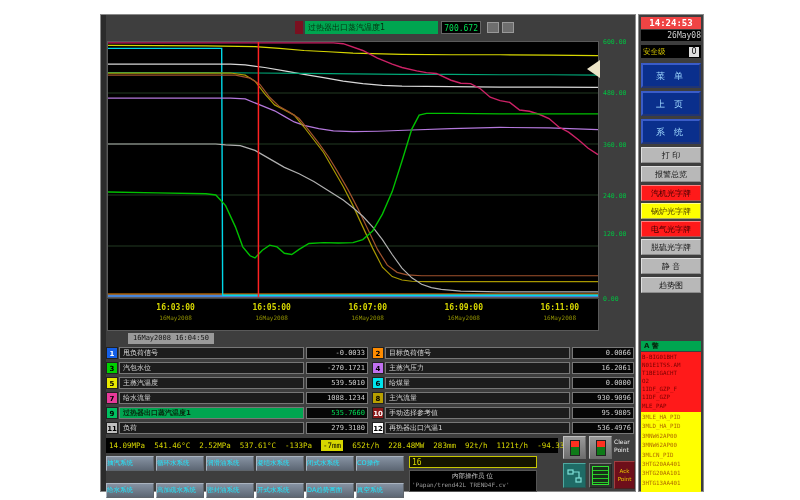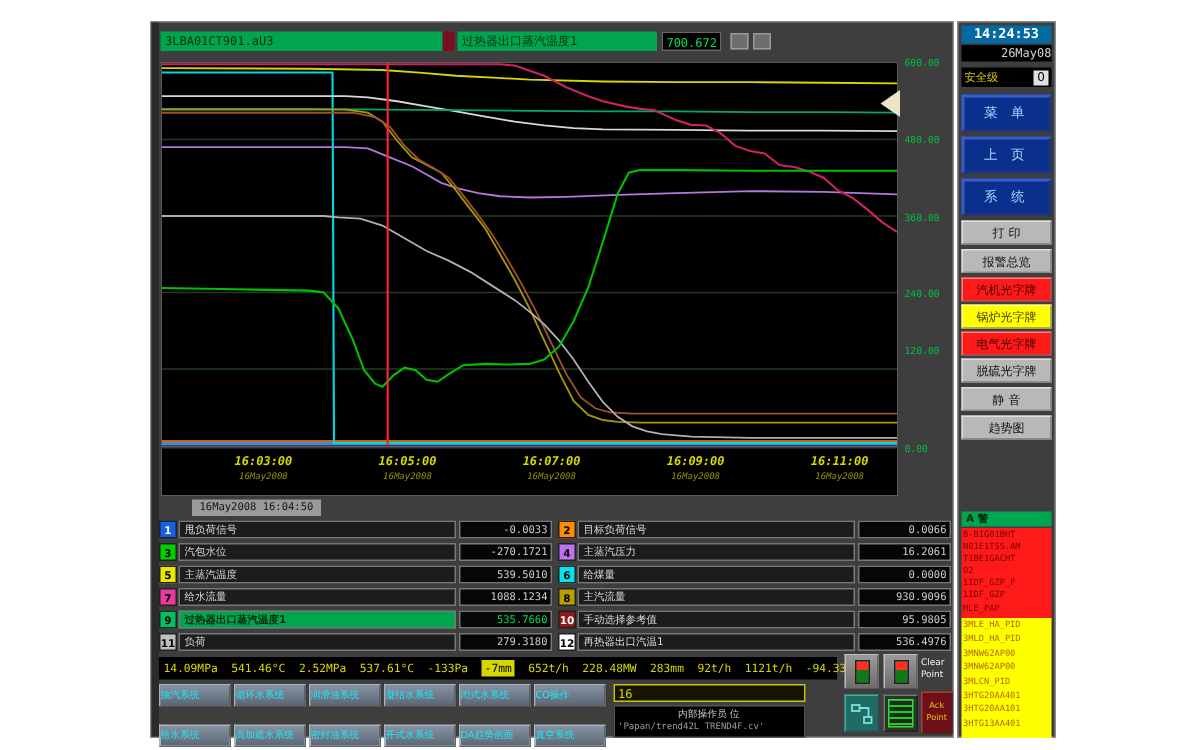--- a/index.html
+++ b/index.html
@@ -21,21 +21,21 @@
   
   .plot{position:absolute;left:6px;top:26px;width:492px;height:257px;background:#000;
     border:1px solid #5a5a5a;box-sizing:border-box;}
   .plot svg{width:100%;height:100%;display:block;}
   .scale{position:absolute;left:499px;top:26px;width:33px;height:264px;}
   .scale-label{position:absolute;left:3px;color:#00c040;font-size:6.5px;font-family:"DejaVu Sans Mono",monospace;}
   .marker{position:absolute;width:0;height:0;border-top:9px solid transparent;border-bottom:9px solid transparent;
     border-right:13px solid #ece4c8;left:486px;}
   .time-axis{position:absolute;left:6px;top:284px;width:492px;height:32px;background:#000;
     border:1px solid #5a5a5a;border-top:none;box-sizing:border-box;}
-  .time-tick{position:absolute;top:4px;transform:translateX(-50%);text-align:center;font-style:italic;}
+  .time-tick{position:absolute;top:4px;transform:translateX(-50%);text-align:center;}
   .tick-time{color:#d6d600;font-size:8px;font-weight:bold;font-family:"DejaVu Sans Mono",monospace;}
   .tick-date{color:#8f8f00;font-size:6px;font-family:"DejaVu Sans Mono",monospace;margin-top:2px;}
   
   .legend{position:absolute;left:5px;top:318px;width:528px;height:104px;}
   .lg-ts{position:absolute;left:22px;top:0;height:11px;background:#9a9a9a;color:#141414;font-size:7px;
     line-height:11px;padding:0 5px;font-family:"DejaVu Sans Mono",monospace;}
   .lg-grid{position:absolute;left:0;top:13px;right:0;display:grid;grid-template-columns:1fr 1fr;
     grid-column-gap:4px;grid-row-gap:2px;}
   .lrow{display:flex;align-items:center;height:13px;}
   .chip{width:12px;height:12px;font-size:7px;font-weight:bold;text-align:center;line-height:12px;
@@ -75,21 +75,21 @@
   .gridbtn{position:absolute;left:488px;top:448px;width:23px;height:25px;background:#2c342c;
     border:1px outset #777;box-sizing:border-box;display:flex;align-items:center;justify-content:center;}
   .gridicon{width:15px;height:17px;border:1px solid #30e030;
     background:repeating-linear-gradient(#183018 0 3px,#28c828 3px 4px);}
   .ackbtn{position:absolute;left:513px;top:446px;width:21px;height:28px;background:#6e0f1a;
     border:1px outset #a04040;box-sizing:border-box;color:#e8c800;font-size:5.5px;text-align:center;
     line-height:8px;padding-top:5px;}
   
   .sidebar{position:absolute;left:638px;top:14px;width:66px;height:478px;background:#3e3e3e;
     border:1px solid #8a8a8a;box-sizing:border-box;}
-  .clock{position:absolute;left:2px;top:2px;right:2px;height:12px;background:#0369a1;color:#fff;
+  .clock{position:absolute;left:2px;top:2px;right:2px;height:12px;background:#ef4444;color:#fff;
     font-size:9px;font-weight:bold;text-align:center;line-height:12px;font-family:"DejaVu Sans Mono",monospace;}
   .sdate{position:absolute;left:2px;top:15px;right:2px;height:11px;background:#000;color:#d0d0d0;
     font-size:8px;text-align:right;line-height:11px;font-family:"DejaVu Sans Mono",monospace;}
   .sec{position:absolute;left:2px;top:30px;right:2px;height:13px;background:#000;display:flex;
     align-items:center;justify-content:space-between;padding:0 2px;box-sizing:border-box;}
   .sec-lbl{color:#d8c800;font-size:7.5px;} 
   .sec-val{background:#e0e0e0;color:#000;font-size:8px;width:10px;text-align:center;line-height:10px;}
   .sbtns{position:absolute;left:2px;top:48px;right:2px;}
   .sbtn{text-align:center;box-sizing:border-box;overflow:hidden;white-space:nowrap;}
   .sbtn.blue{height:25px;line-height:23px;margin-bottom:3px;background:#0a2f8c;border:2px outset #3a5cc8;
@@ -107,21 +107,20 @@
   .alarm-yel{position:absolute;left:2px;top:397px;right:2px;height:78px;background:#ffff00;overflow:hidden;padding:1px 1px;}
   .alarm-yel div{color:#b06a00;font-size:5.8px;line-height:9.4px;white-space:nowrap;font-family:"DejaVu Sans Mono",monospace;}
 </style>
 </head>
 <body>
 
 <div class="window">
   <div class="left-rail"></div>
 
   <div class="hdr">
-    <div class="tagbox">3LBA01CT901.aU3</div>
     <div class="sepbox"></div>
     <div class="penlabel">过热器出口蒸汽温度1</div>
     <div class="penval">700.672</div>
     <div class="htool" style="left:380px;"></div>
     <div class="htool" style="left:395px;"></div>
   </div>
 
   <div class="plot">
     <svg id="trend-svg" viewBox="0 0 100 600" preserveAspectRatio="none">
         <line x1="0" y1="120" x2="100" y2="120" stroke="#223a22" stroke-width="1" vector-effect="non-scaling-stroke"></line>

